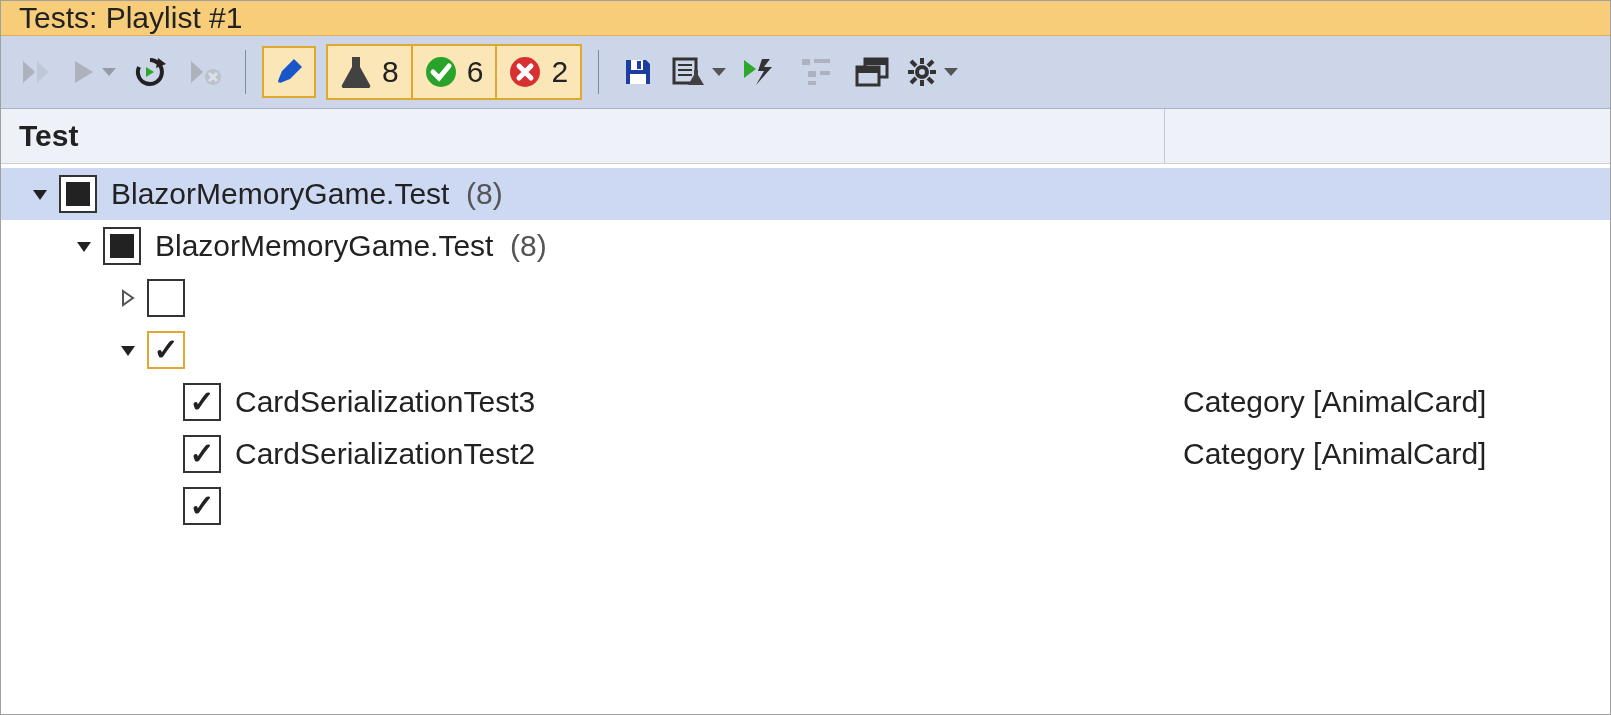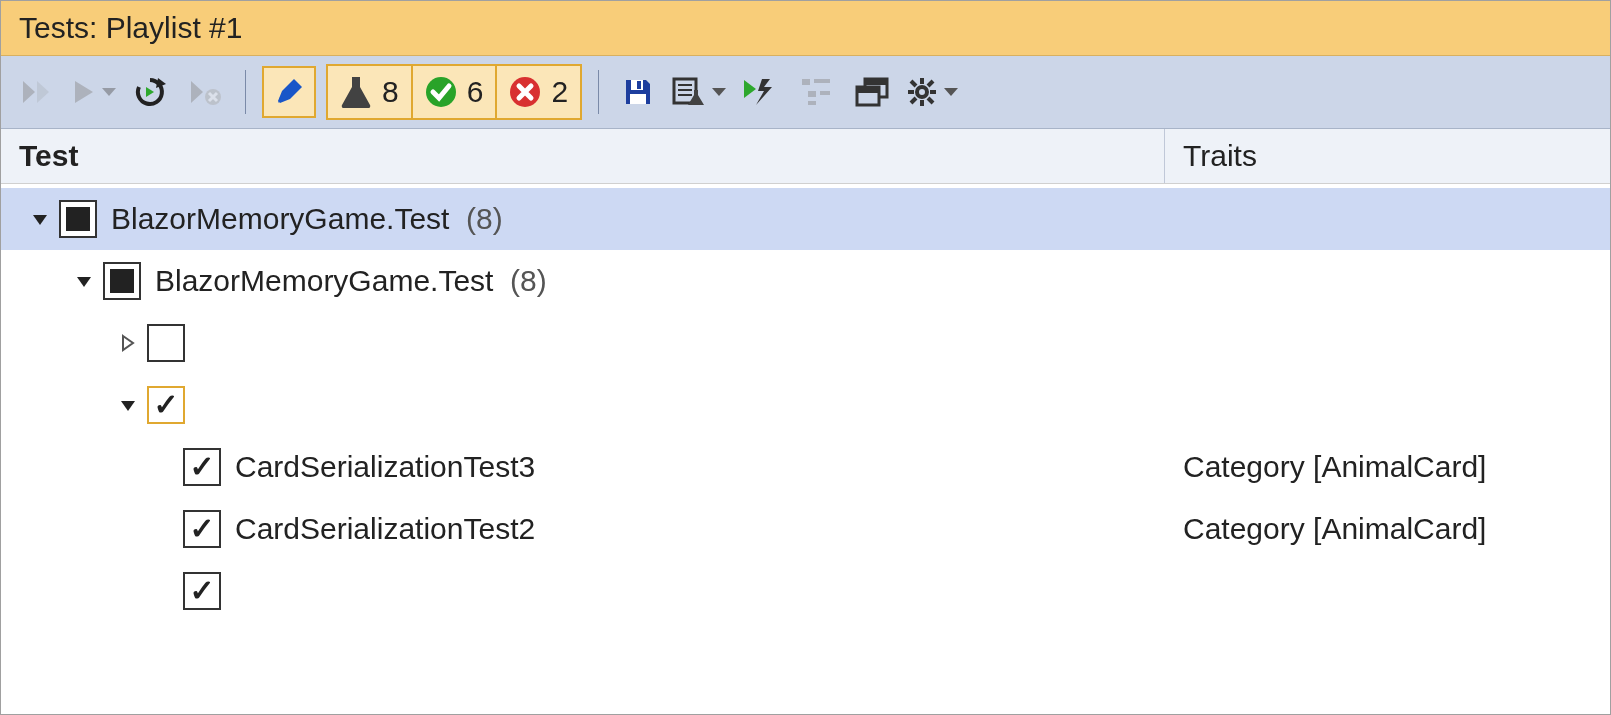--- a/index.html
+++ b/index.html
@@ -8,21 +8,21 @@
     font-size: 28px;
     background: #fff;
     color: #222;
     width: 1611px;
     height: 715px;
     overflow: hidden;
     border: 1px solid #a0a0a0;
   }
   .titlebar {
     background: #f8cd79;
-    padding: 10px 18px;
+    padding: 0 18px;
     font-size: 30px;
     color: #222;
     border-bottom: 1px solid #d8b060;
   }
   .toolbar {
     background: #ccd6e8;
     display: flex;
     align-items: center;
     padding: 8px 14px;
     gap: 10px;
@@ -74,21 +74,21 @@
     display: flex;
     background: #eef2f8;
     border-bottom: 1px solid #d0d0d0;
   }
   .col-test { flex: 0 0 1164px; padding: 10px 18px; font-size: 30px; border-right: 1px solid #c0c8d8; font-weight: bold; }
   .col-traits { flex: 1; padding: 10px 18px; font-size: 30px; }
   .tree { padding: 4px 0; }
   .row {
     display: flex;
     align-items: center;
-    height: 62px;
+    height: 52px;
   }
   .row.selected { background: #cdd9f3; }
   .row .indent { display: inline-block; }
   .expander {
     width: 26px; height: 26px;
     display: flex; align-items: center; justify-content: center;
     cursor: pointer;
     margin-right: 6px;
   }
   .expander svg { display: block; }
@@ -245,23 +245,20 @@
     </svg>
     <div class="dropdown-caret"></div>
   </div>
 
 </div>
 
 <div class="col-headers">
   <div class="col-test">
     <span>Test</span>
   </div>
-  <div class="col-traits">
-    <span>Traits</span>
-  </div>
 </div>
 
 <div class="tree">
 
   <div class="row selected">
     <div class="row-test-col">
       <span class="indent" style="width:8px;"></span>
       <span class="expander">
         <svg width="18" height="18" viewBox="0 0 18 18">
             <path d="M2 5 L16 5 L9 15 Z" fill="#222"></path>

